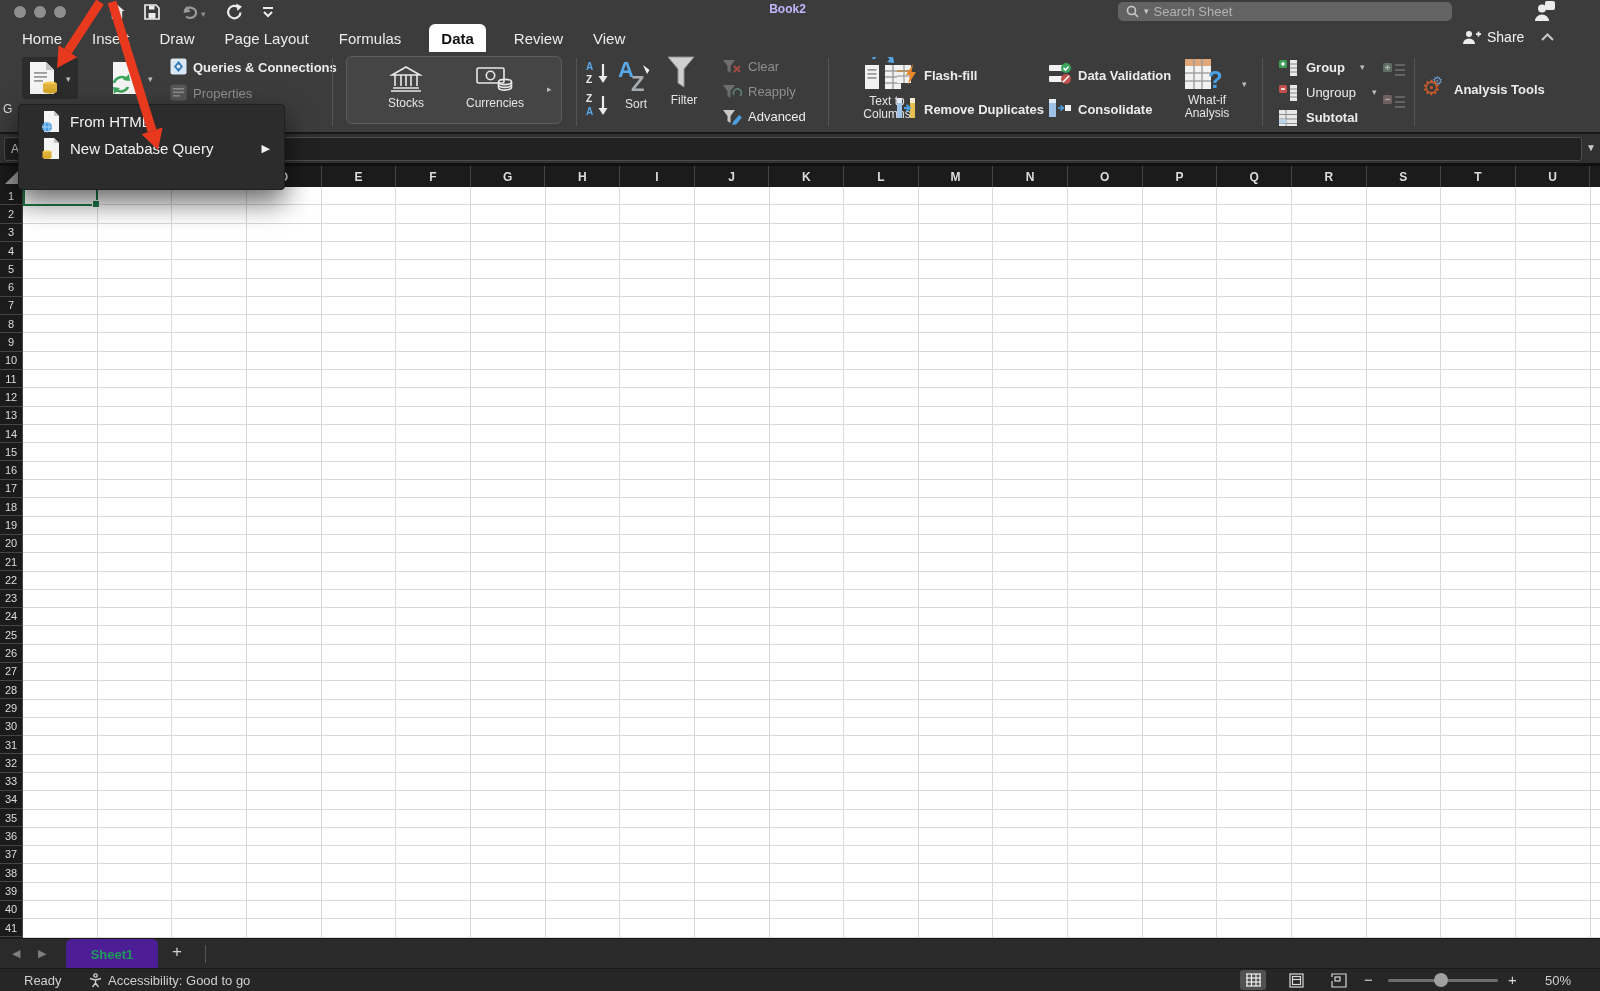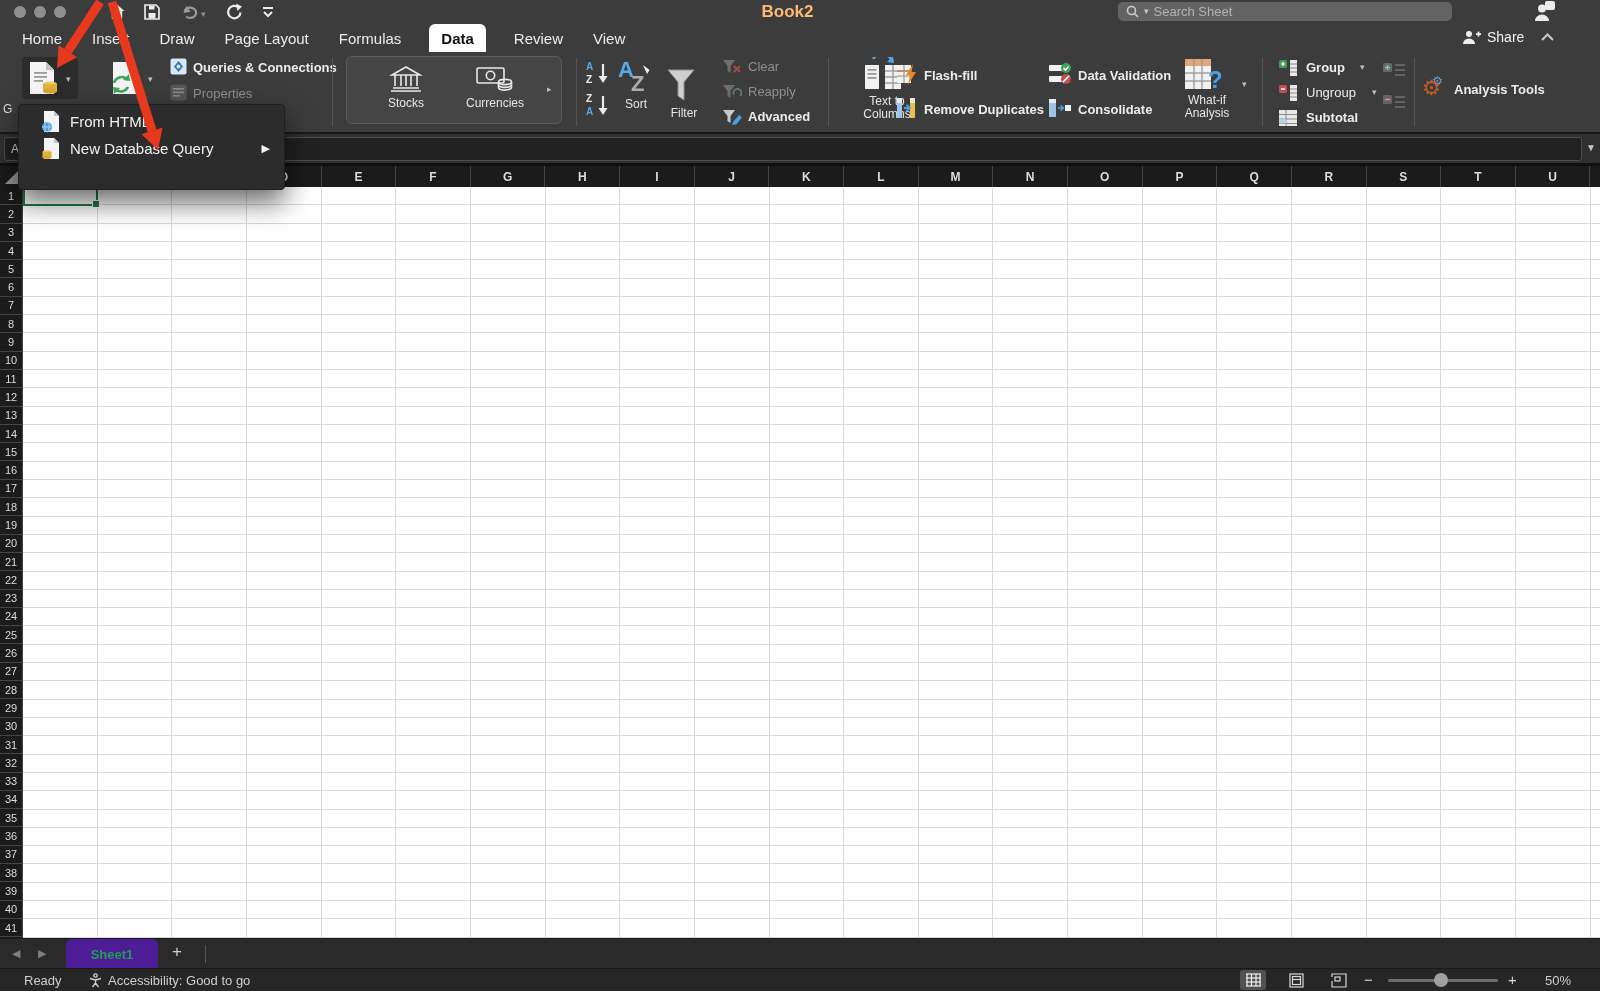--- a/index.html
+++ b/index.html
@@ -84,21 +84,21 @@
         <path d="M11 0.5 L17 3.5 L12.5 8 Z" fill="#ececec"></path>
       </svg>
   </span>
   <span class="abs" style="left:261px;top:6px;">
     <svg width="14" height="12" viewBox="0 0 14 12">
         <rect x="2" y="1" width="10" height="2" fill="#ececec"></rect>
         <path d="M3 6 L7 10 L11 6" fill="none" stroke="#ececec" stroke-width="2"></path>
       </svg>
   </span>
 
-  <div class="abs txt" style="left:700px;top:2px;width:175px;text-align:center;font-size:17px;font-weight:bold;color:#fdba74;">Book2</div>
+  <div class="abs txt" style="left:700px;top:2px;width:175px;text-align:center;font-size:12px;font-weight:bold;color:#c4b5fd;">Book2</div>
 
   <div class="abs searchbox" style="left:1118px;top:2px;width:318px;height:19px;">
     <span>
       <svg width="13" height="13" viewBox="0 0 13 13">
           <circle cx="5.5" cy="5.5" r="4" fill="none" stroke="#c9c9c9" stroke-width="1.6"></circle>
           <line x1="8.5" y1="8.5" x2="12" y2="12" stroke="#c9c9c9" stroke-width="1.6"></line>
         </svg>
     </span>
     <span class="caret" style="color:#c9c9c9;">▾</span>
     <span class="ph">Search Sheet</span>
@@ -244,21 +244,21 @@
     <span>
       <svg width="36" height="38" viewBox="0 0 36 38">
           <text x="2" y="20" font-size="22" font-weight="bold" fill="#57a8e8" font-family="Liberation Sans">A</text>
           <text x="15" y="34" font-size="22" font-weight="bold" fill="#a7adb3" font-family="Liberation Sans">Z</text>
           <path d="M27 8 l4 9 2.5 -4 z" fill="#f2f2f2"></path>
         </svg>
     </span>
     <div class="riblabel" style="margin-top:3px;">Sort</div>
   </div>
 
-  <div class="abs" style="left:664px;top:67px;width:40px;height:70px;text-align:center;">
+  <div class="abs" style="left:664px;top:54px;width:40px;height:70px;text-align:center;">
     <span>
       <svg width="34" height="38" viewBox="0 0 34 38">
           <path d="M4 3 H30 L20 15 V33 L14 29 V15 Z" fill="#cfcfcf" stroke="#8f8f8f" stroke-width="1"></path>
         </svg>
     </span>
     <div class="riblabel" style="margin-top:2px;">Filter</div>
   </div>
 
   <span class="abs" style="left:722px;top:59px;">
     <svg width="20" height="16" viewBox="0 0 20 16">
@@ -275,21 +275,21 @@
       </svg>
   </span>
   <div class="abs ribtext gray" style="left:748px;top:84px;">Reapply</div>
 
   <span class="abs" style="left:722px;top:109px;">
     <svg width="22" height="17" viewBox="0 0 22 17">
         <path d="M1 1 H13 L8.5 7 V14 L5.5 12 V7 Z" fill="#c9c9c9"></path>
         <path d="M11 13 L17 6 L20 8.5 L14 15.5 L10.5 16 Z" fill="#4a9fe3"></path>
       </svg>
   </span>
-  <div class="abs ribtext" style="left:748px;top:109px;font-weight:bold;">Advanced</div>
+  <div class="abs ribtext" style="left:748px;top:109px;font-weight:normal;">Advanced</div>
 
   <div class="abs divider" style="left:828px;top:58px;height:68px;"></div>
 
   <div class="abs" style="left:863px;top:57px;width:48px;height:70px;text-align:center;">
     <span>
       <svg width="40" height="36" viewBox="0 0 40 36">
           <path d="M10 2 a10 8 0 0 1 18 0" fill="none" stroke="#57a8e8" stroke-width="2.4"></path>
           <path d="M30 -1 l1 7 -7 -1 z" fill="#57a8e8"></path>
           <rect x="2" y="8" width="14" height="24" fill="#f2f2f2"></rect>
           <rect x="4.5" y="12" width="9" height="1.8" fill="#9a9a9a"></rect>

